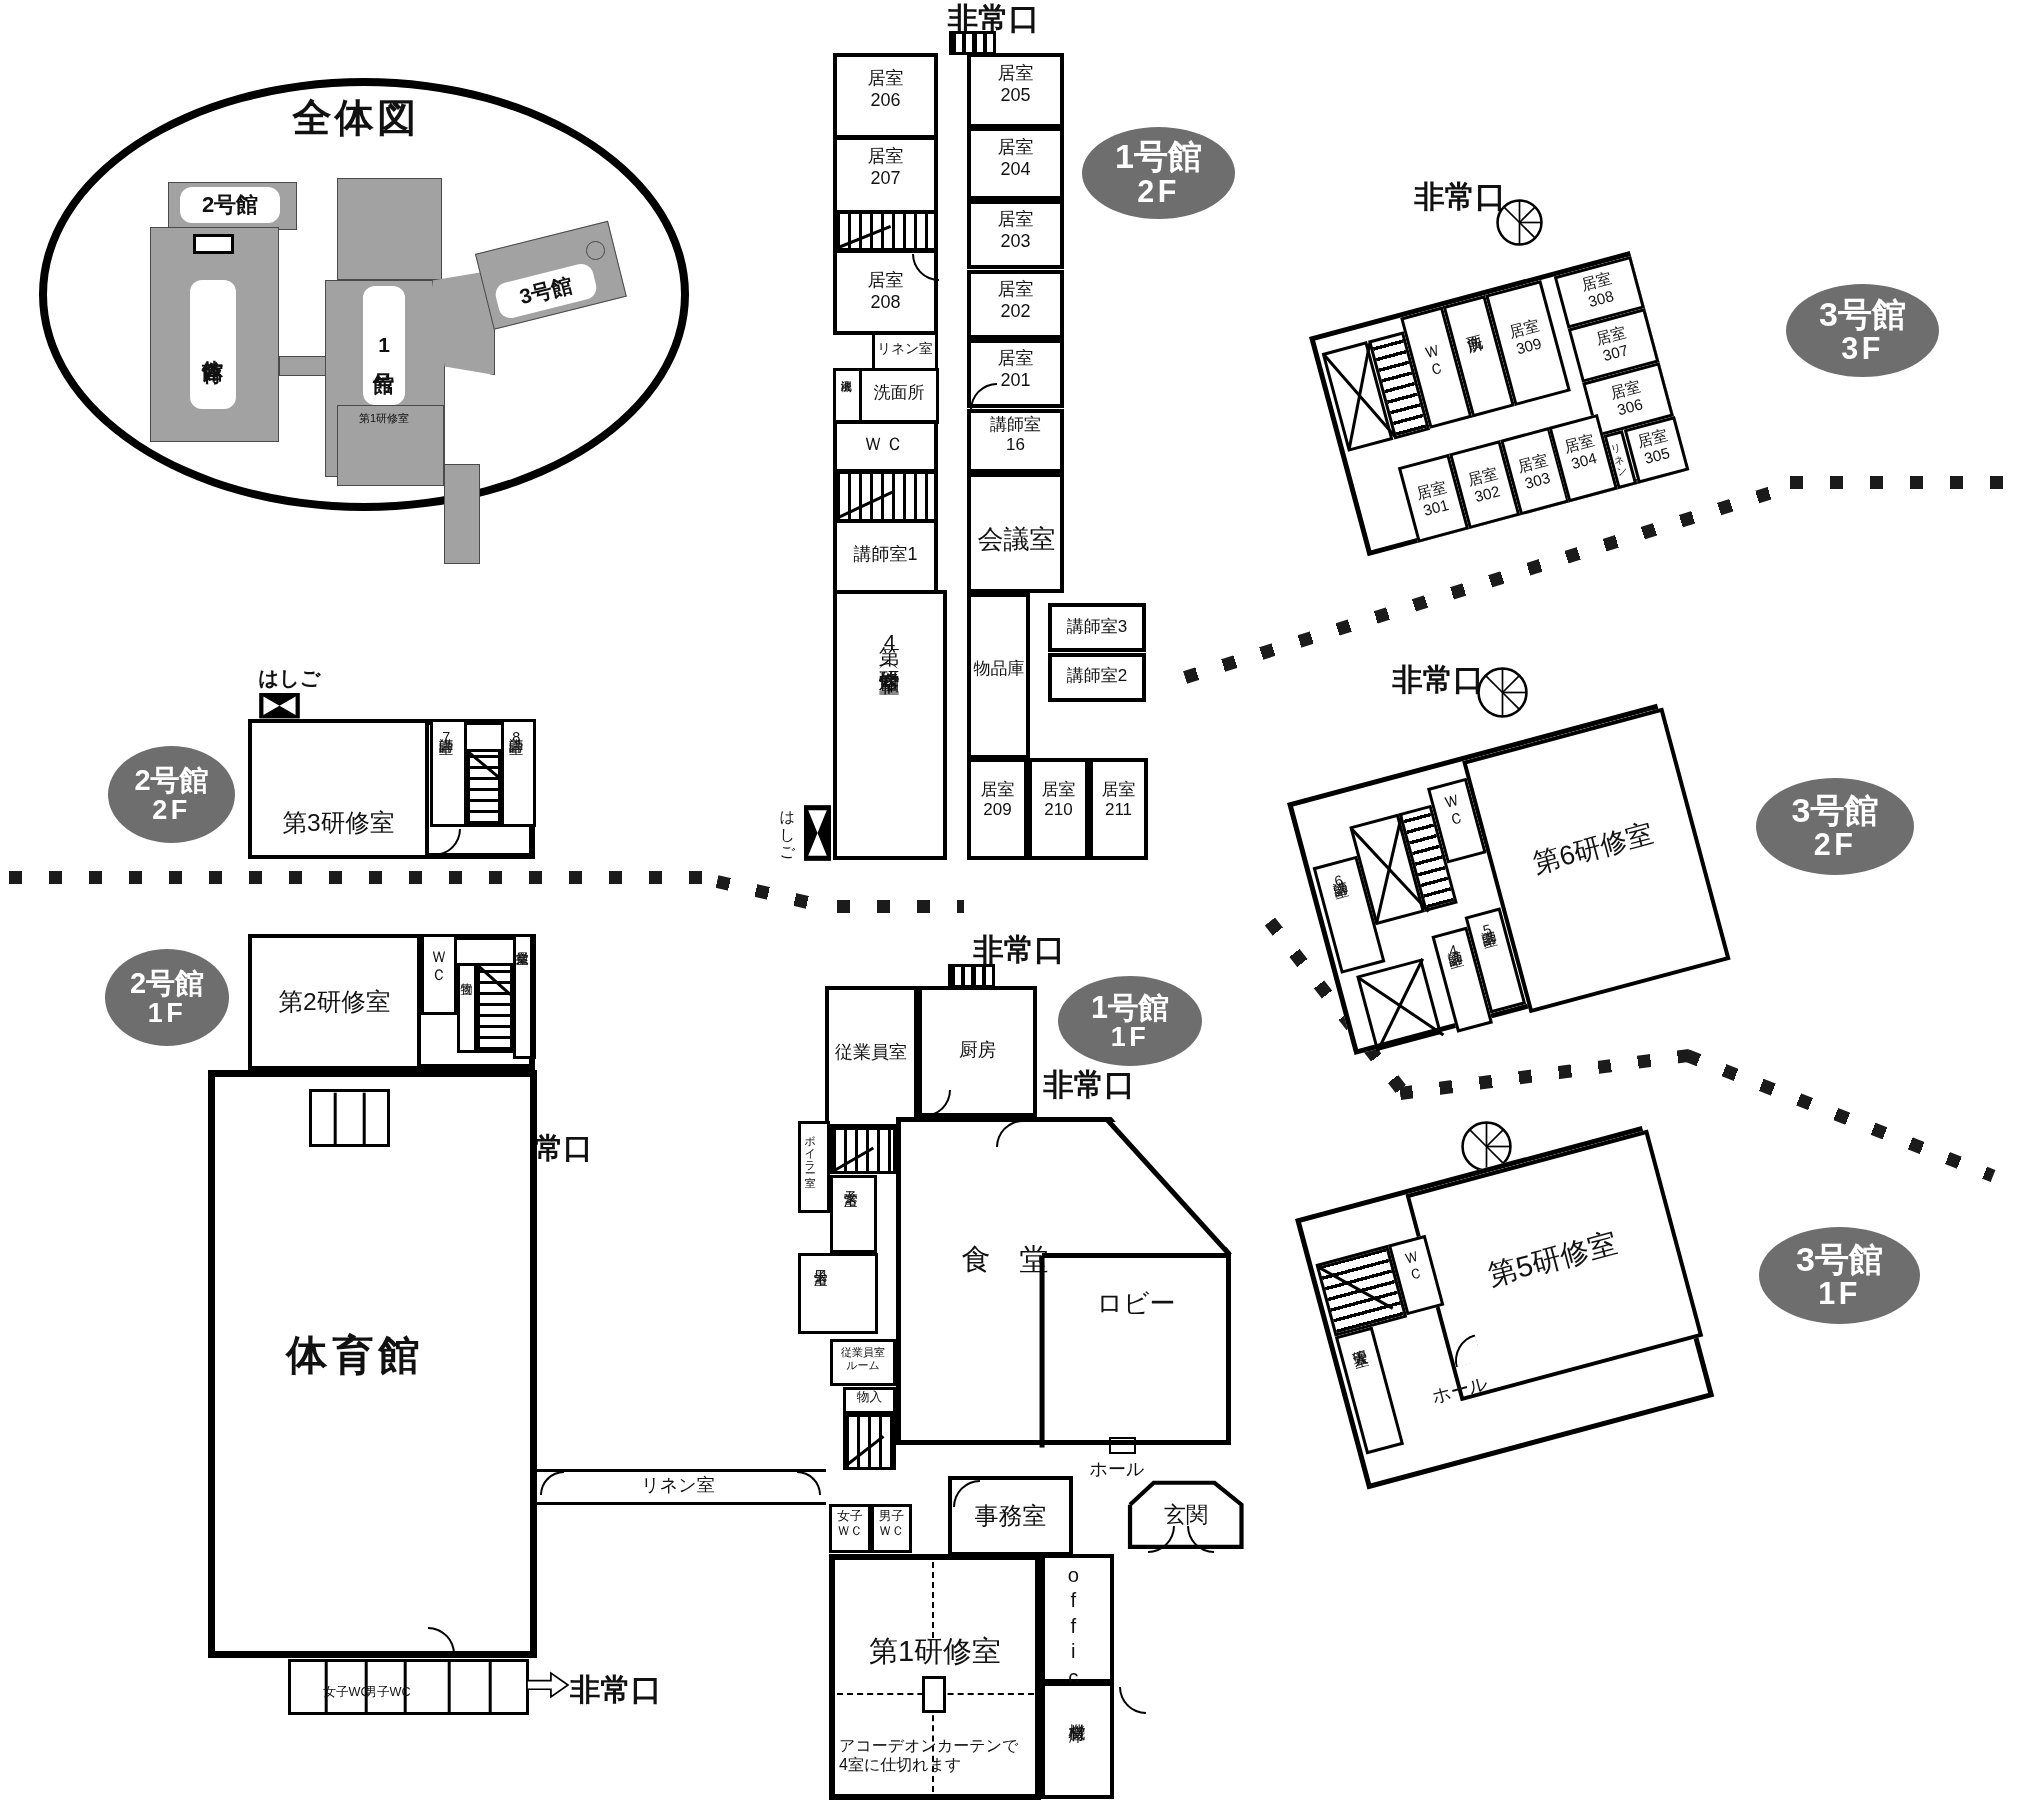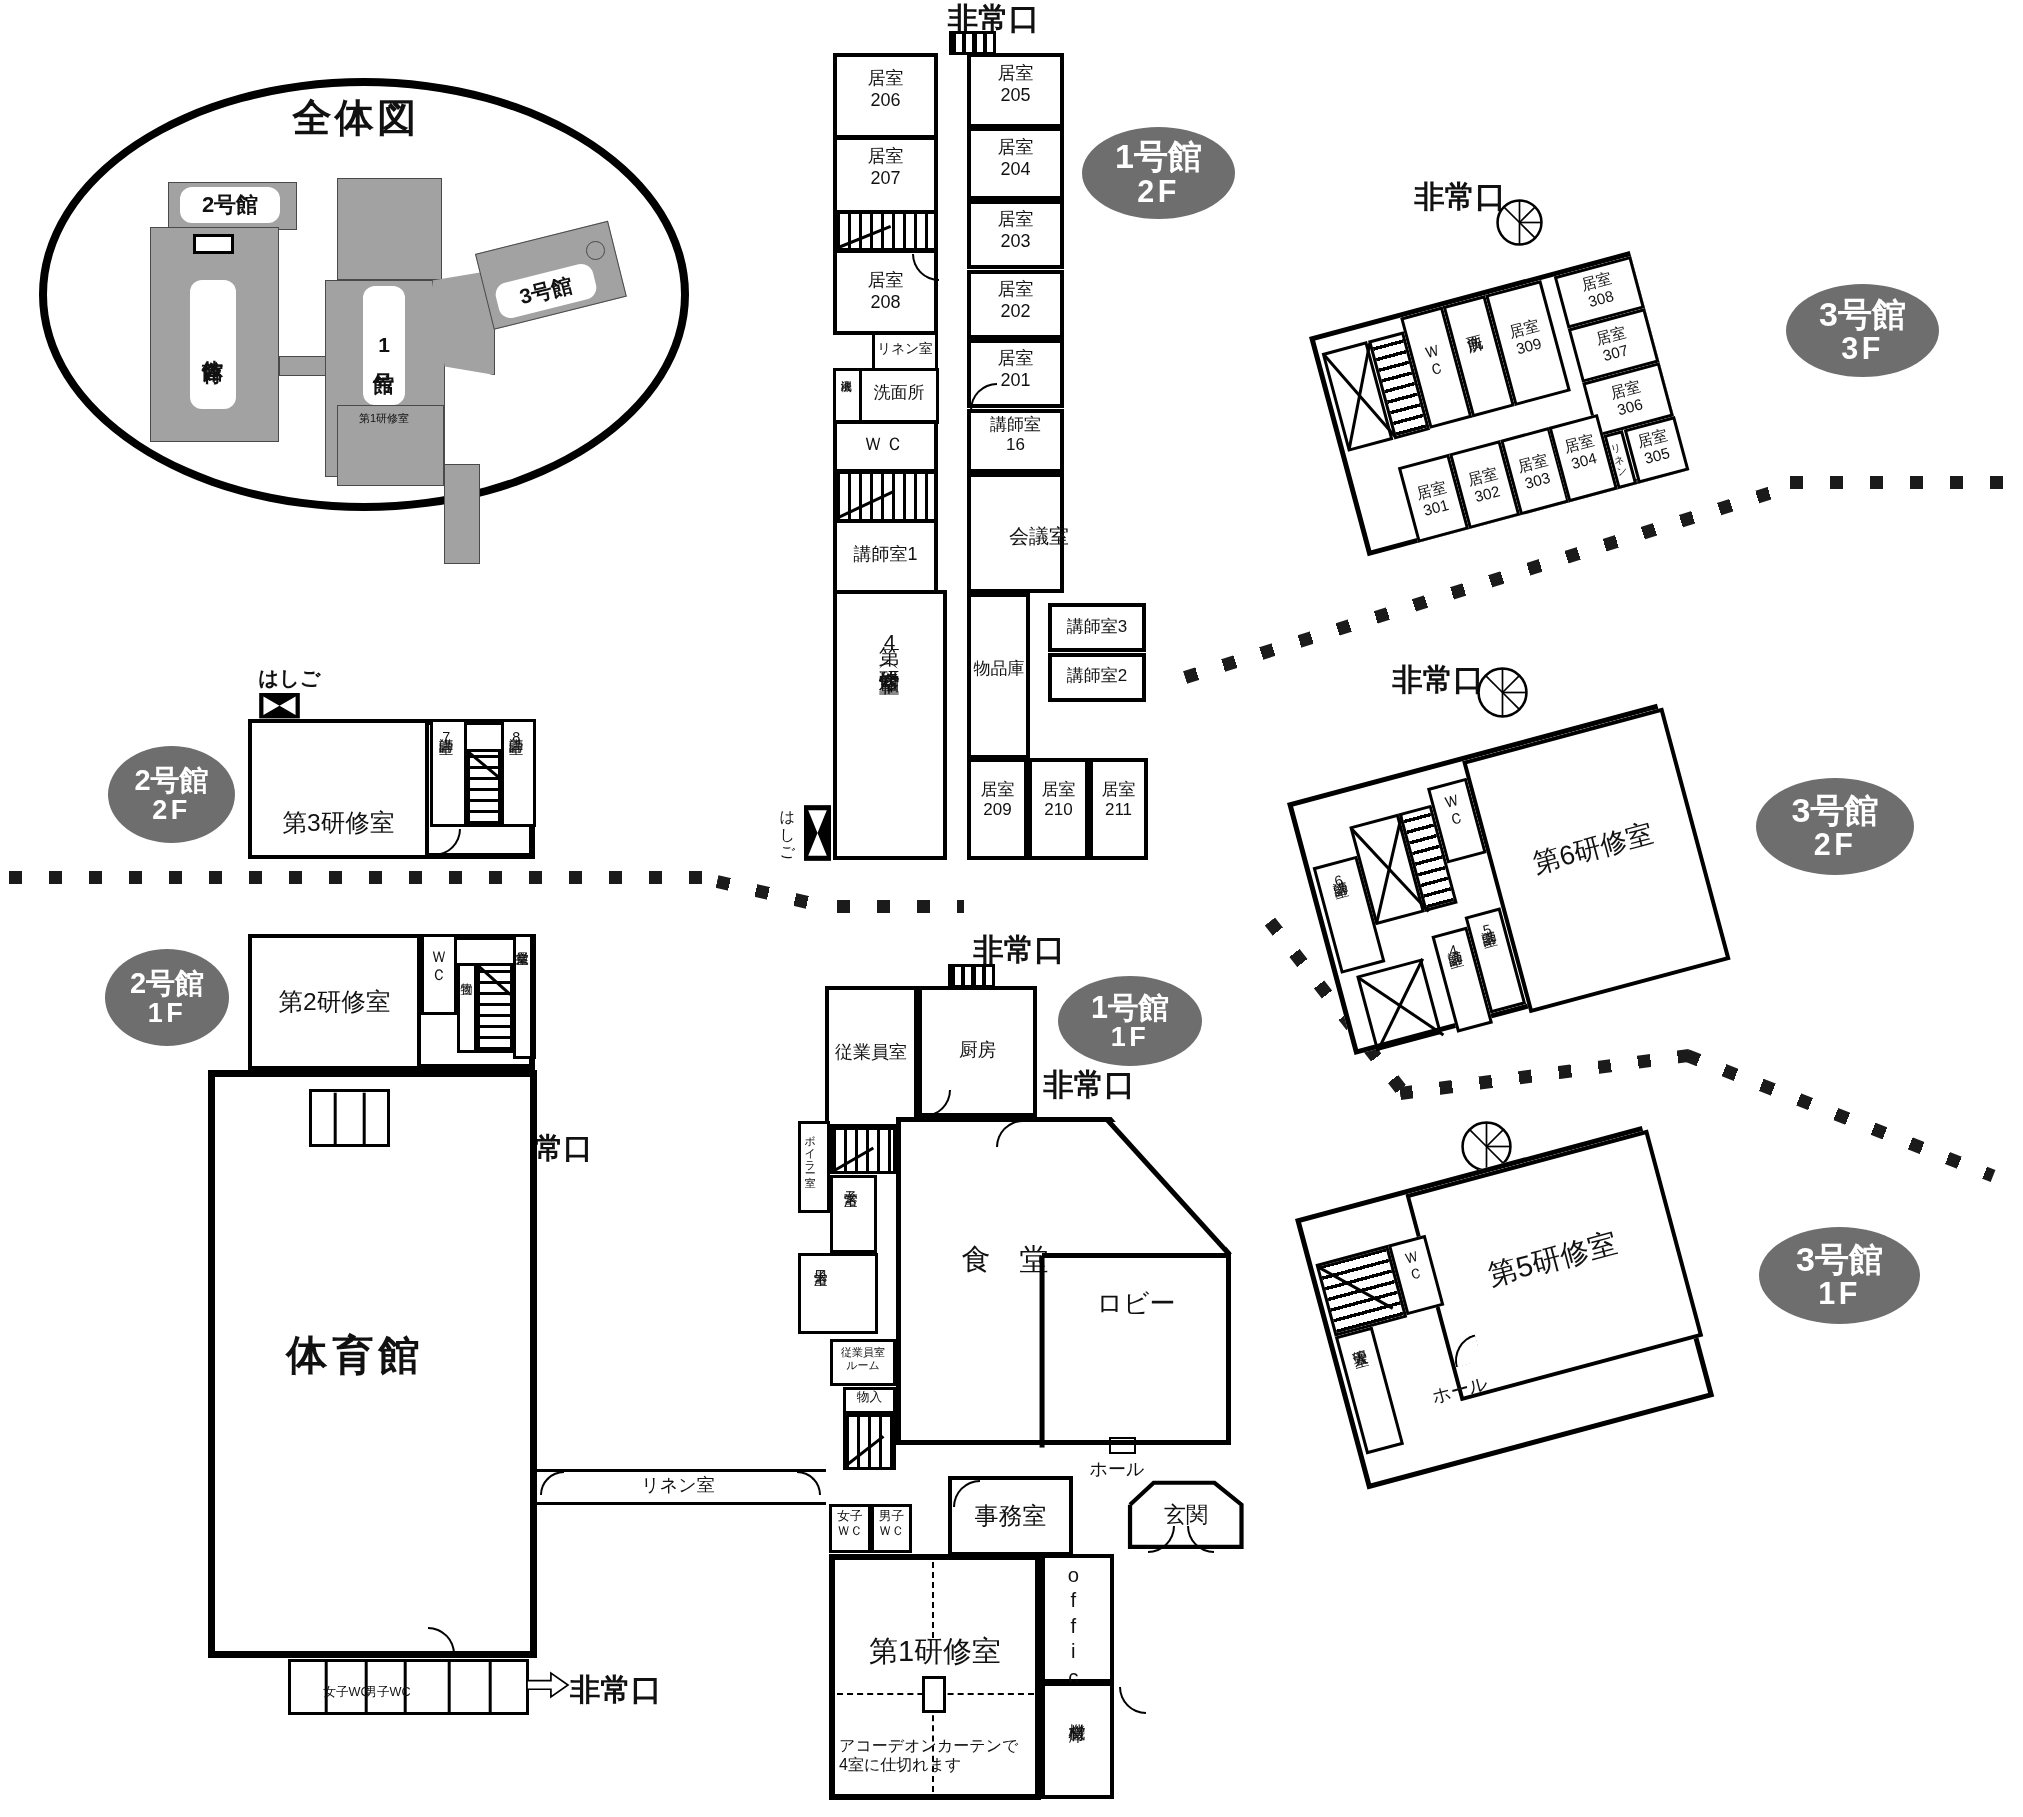--- a/index.html
+++ b/index.html
@@ -118,21 +118,21 @@
   <div class="room" style="left:967px;top:270px;width:97px;height:69px;"></div>
   <div class="lbl" style="left:967px;top:279px;width:97px;font-size:18px;">居室
 202</div>
   <div class="room" style="left:967px;top:339px;width:97px;height:69px;"></div>
   <div class="lbl" style="left:967px;top:348px;width:97px;font-size:18px;">居室
 201</div>
   <div class="room" style="left:967px;top:409px;width:97px;height:64px;"></div>
   <div class="lbl" style="left:967px;top:415px;width:97px;font-size:17px;">講師室
 16</div>
   <div class="room" style="left:967px;top:473px;width:97px;height:120px;"></div>
-  <div class="lbl" style="left:964px;top:524px;width:105px;font-size:20px;text-align:right;">会議室</div>
+  <div class="lbl" style="left:964px;top:524px;width:105px;font-size:26px;">会議室</div>
 
   <div class="room" style="left:967px;top:593px;width:63px;height:166px;"></div>
   <div class="lbl" style="left:961px;top:659px;width:76px;font-size:17px;">物品庫</div>
   <div class="room" style="left:1048px;top:603px;width:98px;height:49px;"></div>
   <div class="lbl" style="left:1048px;top:617px;width:98px;font-size:17px;">講師室3</div>
   <div class="room" style="left:1048px;top:653px;width:98px;height:49px;"></div>
   <div class="lbl" style="left:1048px;top:666px;width:98px;font-size:17px;">講師室2</div>
   <div class="room" style="left:967px;top:758px;width:61px;height:102px;"></div>
   <div class="lbl" style="left:967px;top:780px;width:61px;font-size:17px;">居室
 209</div>

